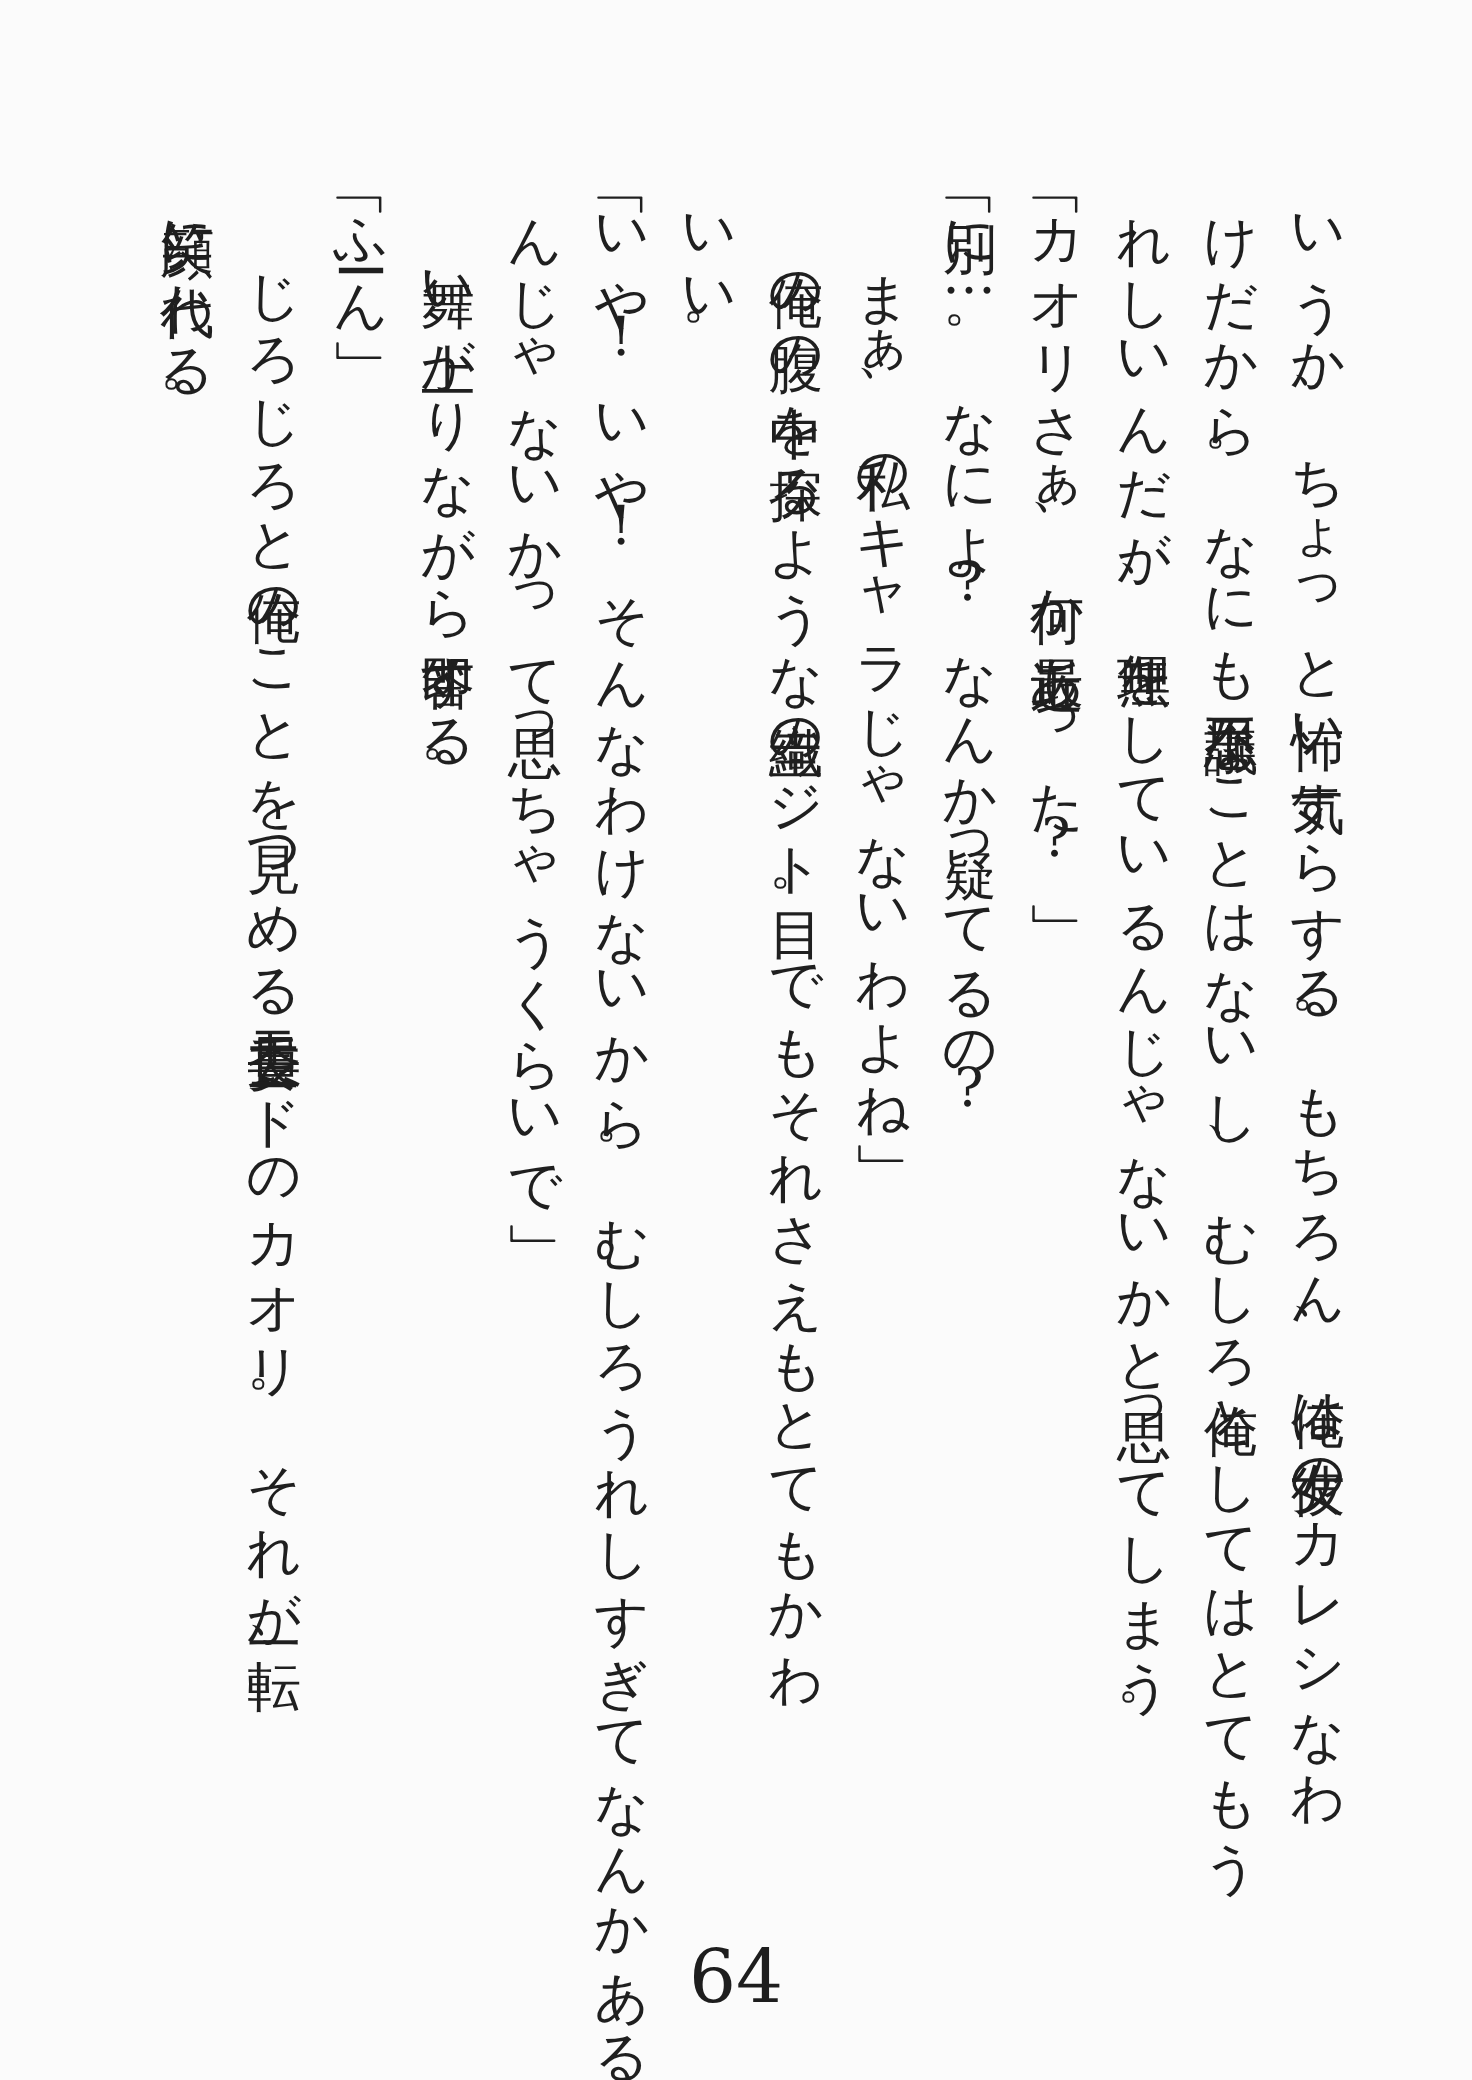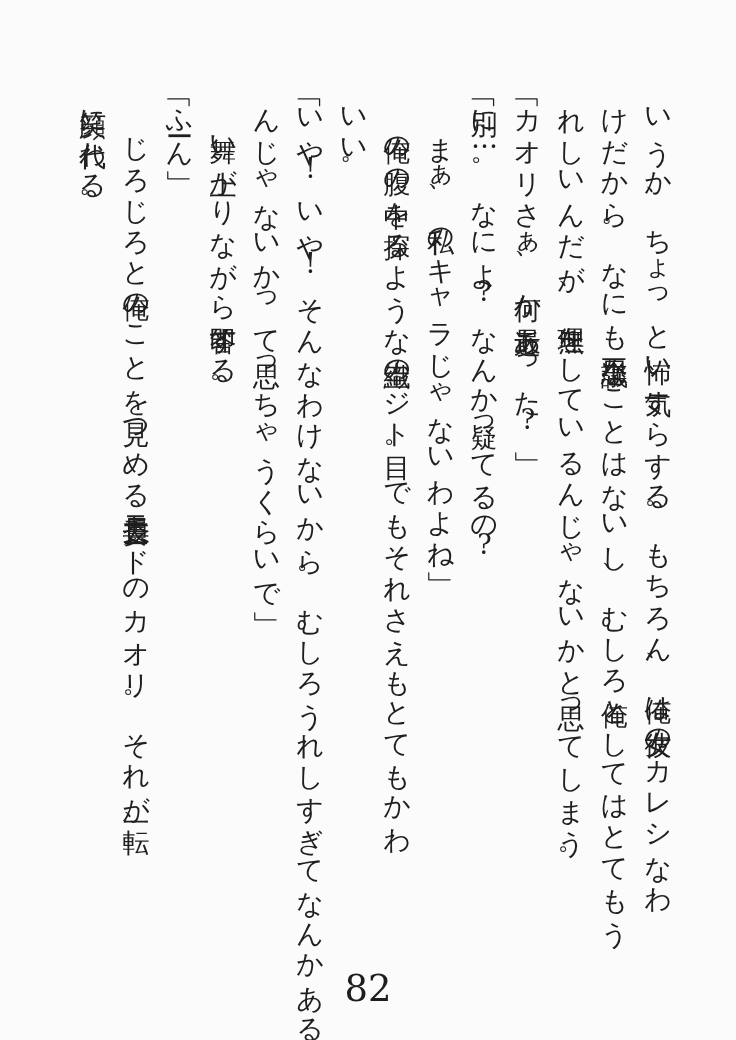--- a/index.html
+++ b/index.html
@@ -58,13 +58,13 @@
   <p>　俺の腹の中を探るような圭織のジト目。でもそれさえもとてもかわ</p>
   <p>いい。</p>
   <p>「いや!いや!そんなわけないから。むしろうれしすぎてなんかある</p>
   <p>んじゃないかって思っちゃうくらいで」</p>
   <p>　舞い上がりながら即答する。</p>
   <p>「ふーん」</p>
   <p>　じろじろと俺のことを見つめる委員長モードのカオリ。それが一転、</p>
   <p>笑顔に代わる。</p>
 </div>
 
-<div class="page-number">82</div>
+<div class="page-number">64</div>
 
 </body></html>

